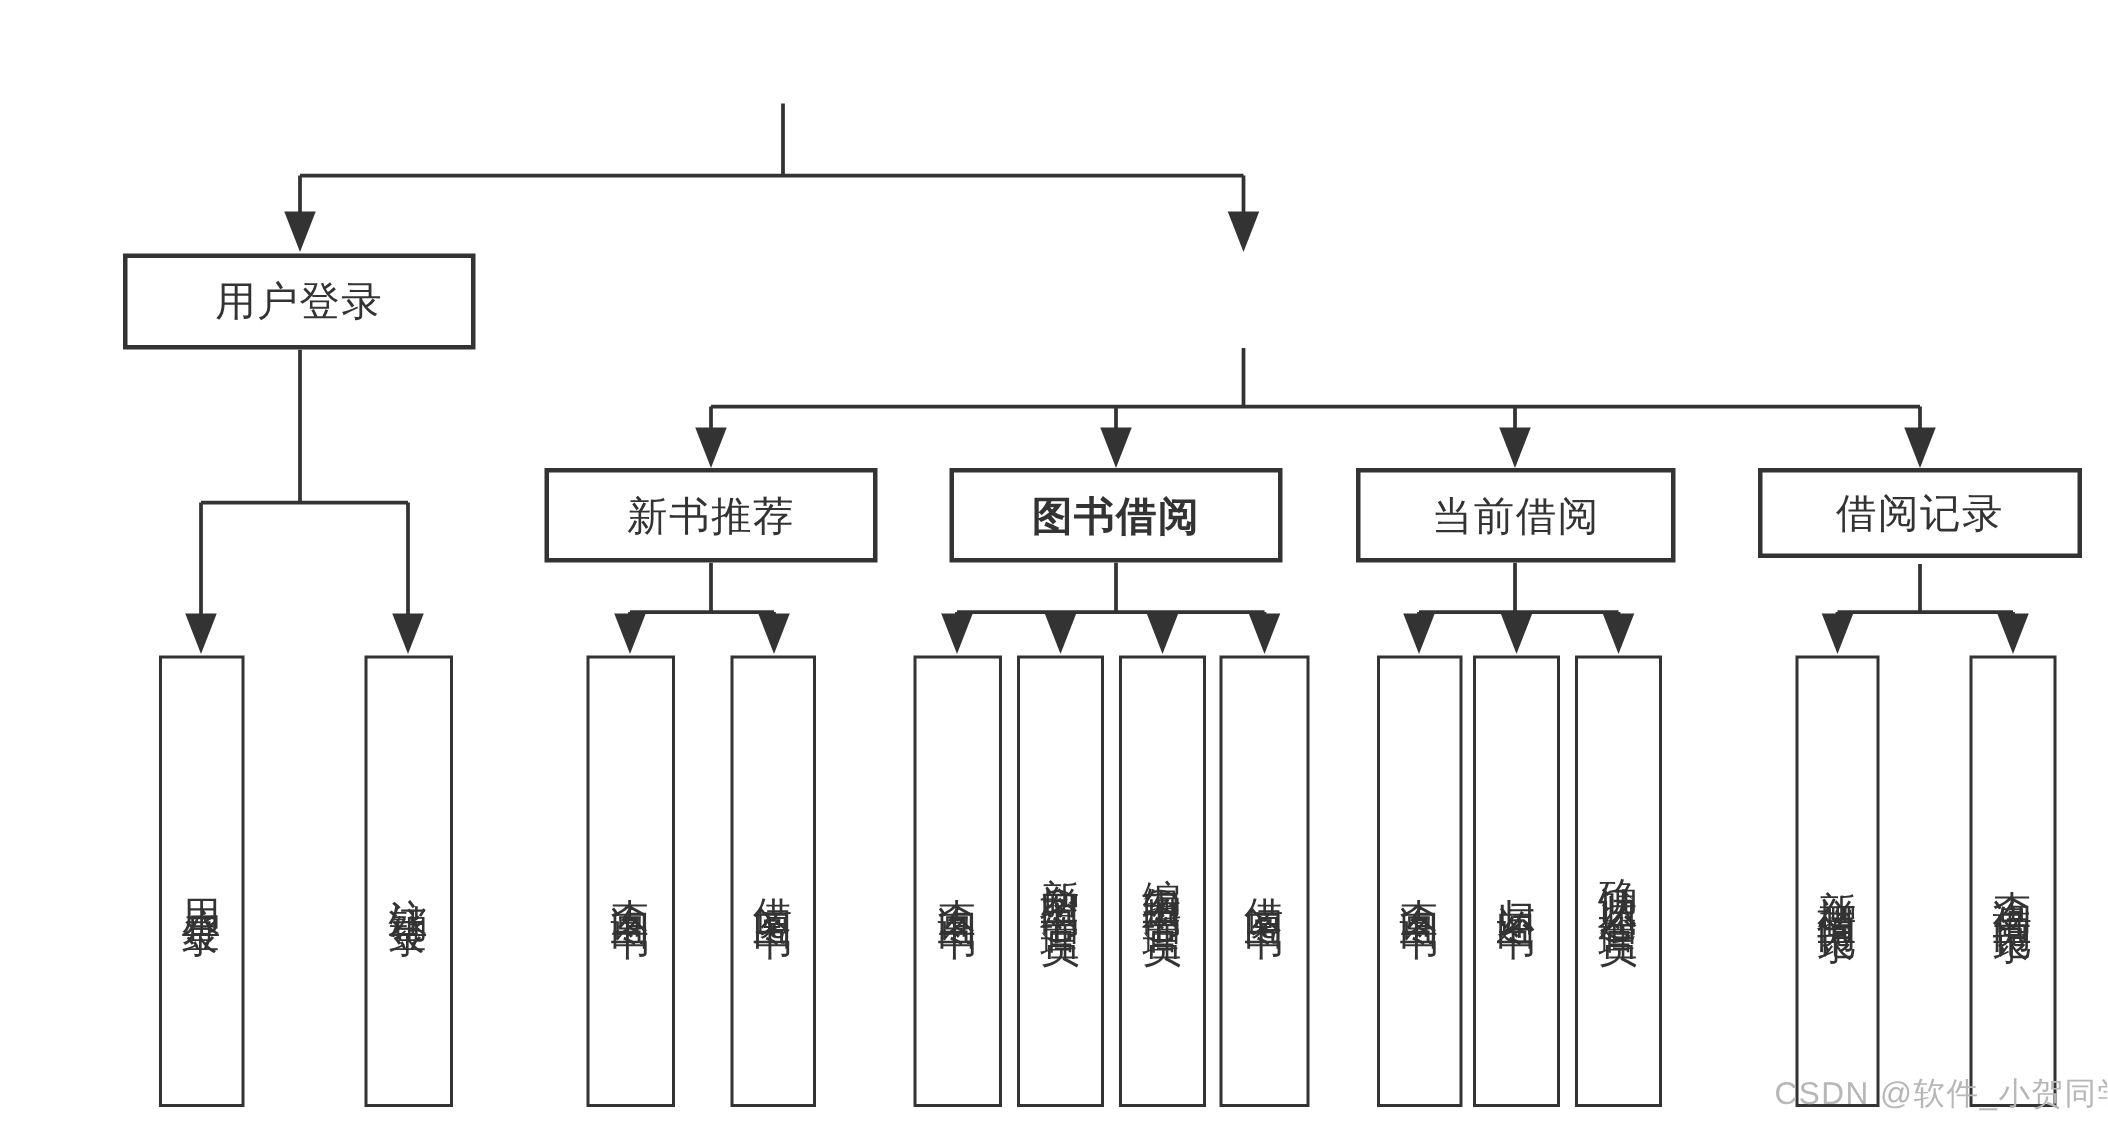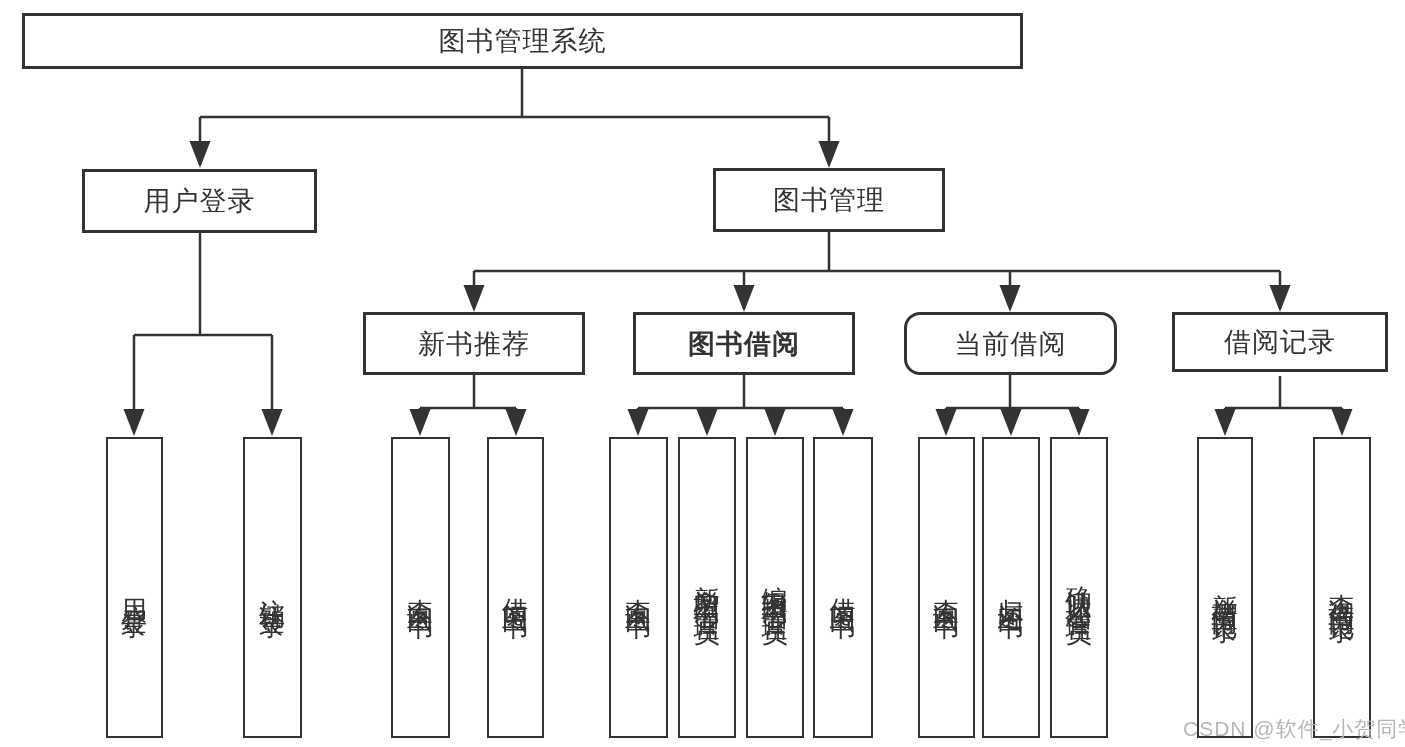--- a/index.html
+++ b/index.html
@@ -89,28 +89,26 @@
       <polygon points="764.5,409 785.5,409 775,436"></polygon>
       <polygon points="832.5,409 853.5,409 843,436"></polygon>
       <polygon points="935.5,409 956.5,409 946,436"></polygon>
       <polygon points="1000.5,409 1021.5,409 1011,436"></polygon>
       <polygon points="1068.5,409 1089.5,409 1079,436"></polygon>
       <polygon points="1214.5,409 1235.5,409 1225,436"></polygon>
       <polygon points="1331.5,409 1352.5,409 1342,436"></polygon>
     </g>
   </svg>
 
-  <div class="node hnode" style="left:22px; top:13px; width:1001px; height:56px;">图书管理系统</div>
 
   <div class="node hnode" style="left:82px; top:169px; width:235px; height:64px;">用户登录</div>
-  <div class="node hnode" style="left:713px; top:168px; width:232px; height:64px;">图书管理</div>
 
   <div class="node hnode" style="left:363px; top:312px; width:222px; height:63px;">新书推荐</div>
   <div class="node hnode" style="left:633px; top:312px; width:222px; height:63px;font-weight:bold;">图书借阅</div>
-  <div class="node hnode" style="left:904px; top:312px; width:213px; height:63px;border-radius:16px;">当前借阅</div>
+  <div class="node hnode" style="left:904px; top:312px; width:213px; height:63px;">当前借阅</div>
   <div class="node hnode" style="left:1172px; top:312px; width:216px; height:60px;">借阅记录</div>
 
   <div class="node leaf" style="left:106px; top:437px; width:57px; height:301px;">
     <span class="vtext">用户登录</span>
   </div>
   <div class="node leaf" style="left:243px; top:437px; width:59px; height:301px;">
     <span class="vtext">注销登录</span>
   </div>
 
   <div class="node leaf" style="left:391px; top:437px; width:59px; height:301px;">

